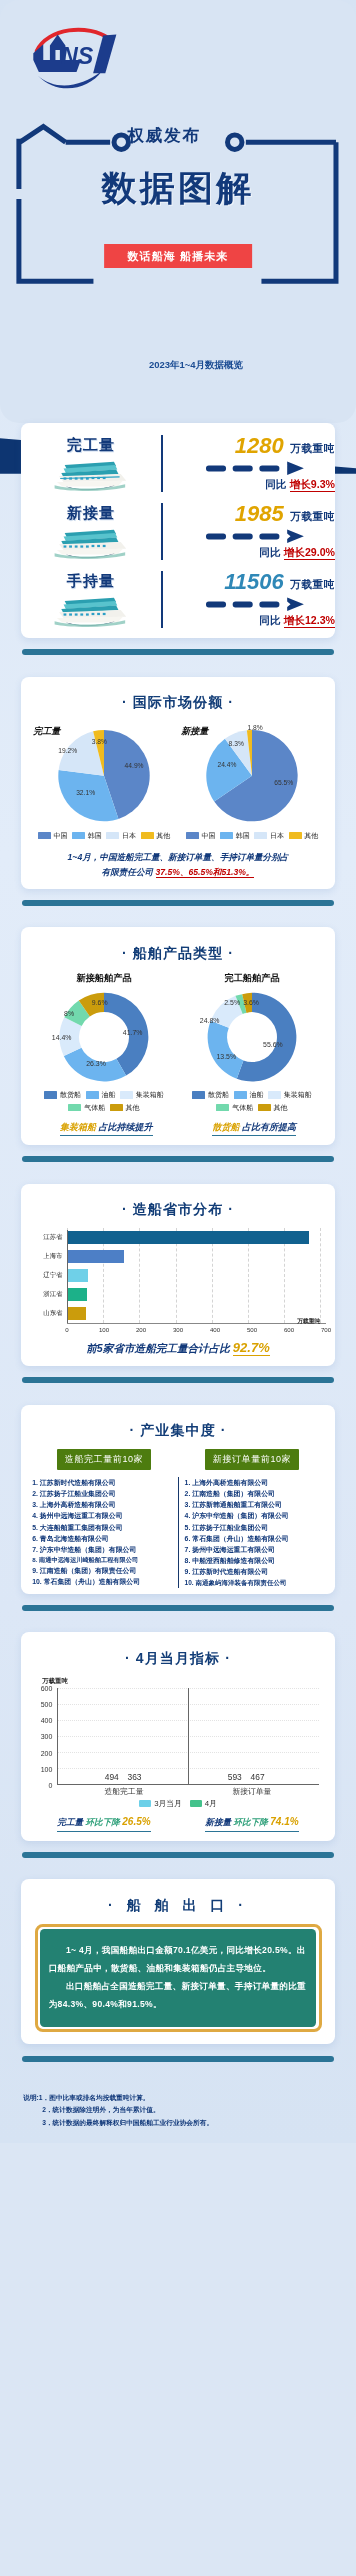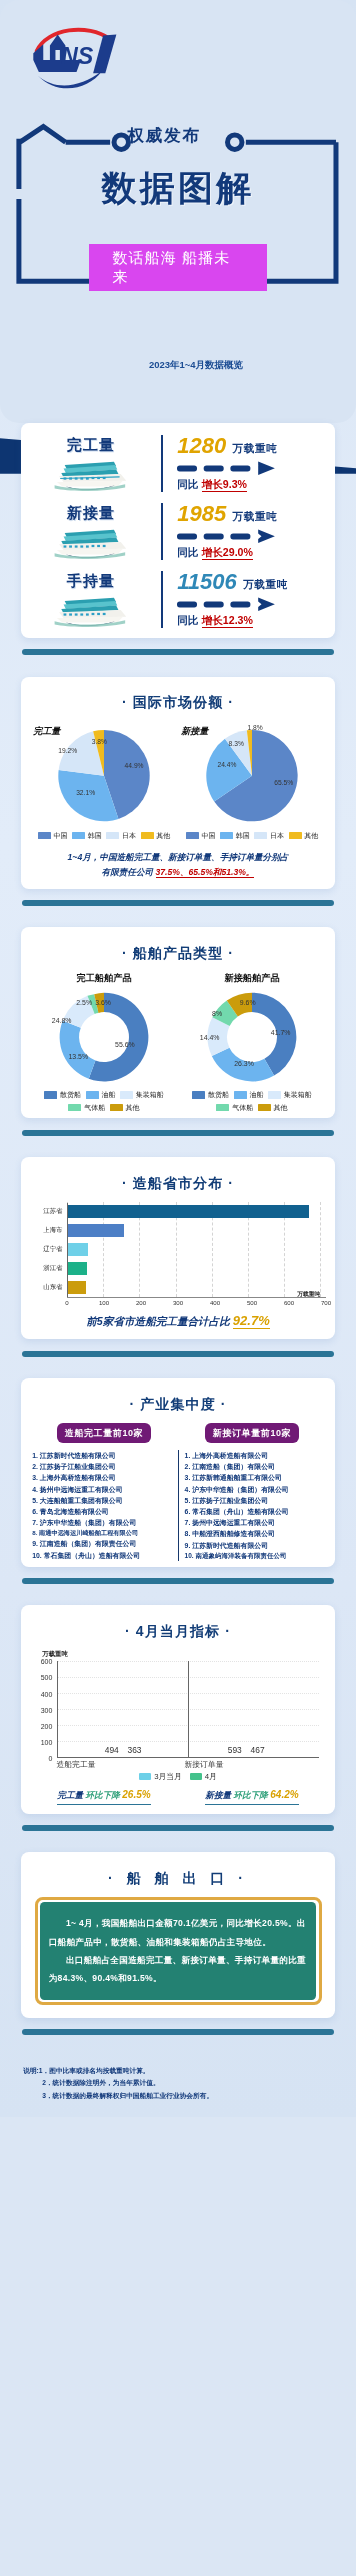--- a/index.html
+++ b/index.html
@@ -16,21 +16,21 @@
   .header { position: relative; height: 423px; background: #d8e4f3; border-radius: 19px; }
   .logo-wrap { position: absolute; left: 21px; top: 19.5px; width: 111px; height: 72px; }
   .title-frame { position: absolute; left: 10px; top: 121px; width: 336px; height: 167px; }
   .frame-svg { position:absolute; inset:0; }
   .badge-top { position: absolute; top: 124px; left: 0; width: 328px; text-align: center;
     font-size: 16.7px; font-weight: 700; letter-spacing: 1.7px; color: #12397a; }
   .main-title { position: absolute; top: 165px; left: 0; width: 356px; text-align:center;
     font-size: 35px; font-weight: 900; letter-spacing: 3.3px; color: #12397a;
     text-shadow: 1.1px 1.1px 0 rgba(255,255,255,.55); }
   .sub-bar { position:absolute; top: 244px; left: 50%; transform: translateX(-50%);
-    background: #d946ef; color:#fff; font-size: 15px; font-weight: 400; letter-spacing: 1.1px;
+    background: #ef4444; color:#fff; font-size: 11px; font-weight: 700; letter-spacing: 1.1px;
     padding: 4.5px 23.4px; }
   .big-title { position:absolute; top: 317px; left:0; width: 356px; text-align:center;
     font-size: 24.5px; font-weight: 900; letter-spacing: 2.2px; color:#12397a;
     text-shadow: 1.1px 1.1px 0 rgba(255,255,255,.5); }
   .date-line { position:absolute; top: 359px; left:0; width: 356px; text-align:center;
     font-size: 9.5px; font-weight: 700; color:#1b4c93;padding-left:36px; }
   .swoosh { position: absolute; left: 0; top: 436px; width: 356px; height: 40px; }
 
   
   .card { position: relative; width: 314px; margin: 0 auto 13.4px auto; background:#fff;
@@ -41,21 +41,21 @@
     letter-spacing: 1.1px; margin: 7.8px 0 9px 0; }
 
   
   .kpi-card { padding: 6.7px 0 4.5px 0; }
   .kpi-row { display:flex; align-items:center; min-height: 68px; }
   .kpi-left { width: 140px; text-align:center; position:relative; }
   .kpi-label { font-size: 15px; font-weight: 900; color:#12397a; letter-spacing:1.1px;
      text-shadow: 0.8px 0.8px 0 rgba(120,160,210,.35); }
   .ship-ico { margin: 1.1px auto 0 auto; display:block; }
   .kpi-div { width: 1.7px; background:#12397a; align-self: stretch; margin: 5.6px 0; }
-  .kpi-right { flex:1; padding-left: 14.5px; }
+  .kpi-right { flex:1; padding-left: 14.5px; text-align: right; }
   .kpi-num { font-size: 22px; font-weight: 900; font-style: italic; color:#e0a400; line-height: 1;
      display:inline-block; vertical-align: -1.1px;}
   .kpi-num.teal { color:#2f88b7; }
   .kpi-unit { font-size: 10.6px; font-weight: 900; color:#12397a; margin-left: 3.9px; letter-spacing:0.6px; }
   .kpi-arrow { margin: 3.3px 0 1.1px 0; }
   .kpi-yoy { font-size: 10.6px; font-weight: 900; color:#12397a; }
   .kpi-yoy b { color:#c00000; border-bottom: 1.4px solid #c00000; padding-bottom:0.6px; margin-left:3.3px; }
 
   
   .pies { display:flex; justify-content: space-around; align-items:flex-start; margin-top: 2.2px;}
@@ -86,22 +86,22 @@
     position: relative; height: 11px; }
   .prov-tick { position:absolute; transform: translateX(-50%); font-size: 6.1px; color:#333; }
   .prov-unit { position:absolute; right: 5.6px; top: -7.8px; font-size: 5.8px; font-weight:700; color:#222; }
   .grid-v { position:absolute; top:0; bottom: 0; width: 0.6px; border-left: 0.6px dashed #d4d4d4; }
   .stat-line { text-align:center; font-size: 10.6px; font-weight: 900; font-style: italic;
     color:#12397a; margin: 5.6px 0 4.5px 0; }
   .stat-line .gold { color:#d9a100; font-size: 13px; border-bottom: 1.4px solid #d9a100; }
 
   
   .conc-tabs { display:flex; justify-content: space-around; margin-bottom: 6.7px; }
-  .conc-tab { background:#701a75; color:#fff; font-size: 9px; padding: 3.9px 7.8px; border-radius: 6px;
-    letter-spacing: 0.6px; font-weight: bold; }
+  .conc-tab { background:#4d7c0f; color:#fff; font-size: 9px; padding: 3.9px 7.8px; border-radius: 1px;
+    letter-spacing: 0.6px; }
   .conc-cols { display:flex; }
   .conc-col { width: 50%; padding: 0 2.2px; }
   .conc-col.right { border-left: 1.4px solid #16376b; padding-left: 5.6px; }
   .conc-li { font-size: 6.9px; font-weight: 700; color:#12397a; line-height: 1.62; white-space: nowrap; }
   .conc-foot { display:flex; justify-content: space-around; margin: 7.8px 0 3.3px 0; }
   .conc-stat { font-size: 8.6px; font-weight:900; font-style: italic; color:#12397a;
     border-bottom: 1.4px solid #2b7496; padding-bottom: 1.7px; }
   .conc-stat .gold { color:#d9a100; font-size: 10px; }
 
   
@@ -110,21 +110,21 @@
   .apr-y { position:absolute; left: 0; top: 0; bottom: 12.3px; width: 20px; }
   .apr-ylab { position:absolute; right: 2.2px; transform: translateY(-50%); font-size: 7px; color:#333; }
   .apr-plot { position:absolute; left: 22px; right: 2.2px; top: 0; bottom: 12.3px;
     border-left: 0.8px solid #666; border-bottom: 0.8px solid #666; }
   .apr-grid { position:absolute; left:0; right:0; border-top: 0.6px dotted #e3e3e3; }
   .apr-group { position:absolute; bottom: 0; display:flex; align-items:flex-end; gap: 3.3px; }
   .apr-bar { width: 19.5px; position:relative; border-radius: 1.1px 1.1px 0 0; }
   .apr-val { position:absolute; top: -11.7px; left: 50%; transform: translateX(-50%);
      font-size: 8.4px; color:#333; }
   .apr-sep { position:absolute; bottom:0; top: 0; border-left: 0.7px solid #666; }
-  .apr-xlab { position:absolute; bottom: 0; font-size: 7.8px; color:#333; text-align:left;margin-top:36px; }
+  .apr-xlab { position:absolute; bottom: 0; font-size: 7.8px; color:#333; text-align:center;margin-top:36px; }
   .apr-legend { display:flex; justify-content:center; gap: 7.8px; margin-top: 1.1px; font-size: 7.8px; color:#333; }
   .apr-legend .sw { width: 12.3px; height: 7.2px; display:inline-block; margin-right: 2.8px;
      border-radius: 1.1px; vertical-align: -0.6px; }
   .apr-foot { display:flex; justify-content: space-around; margin: 6.7px 0 3.3px 0; }
   .apr-stat { font-size: 8.6px; font-weight: 900; font-style: italic; color:#12397a;
     border-bottom: 1.4px solid #2b7496; padding-bottom: 1.7px; }
   .apr-stat .green { color:#2fa07a; }
   .apr-stat .gold { color:#d9a100; font-size: 10px; }
 
   
@@ -408,20 +408,65 @@
       <span class="red">37.5%、65.5%和51.3%。</span>
     </div>
   </div>
   <div class="card-foot"></div>
 
   <div class="card">
     <div class="card-title">· 船舶产品类型 ·</div>
     <div class="pies">
 
       <div class="pie-block">
+        <div class="donut-head">新接船舶产品</div>
+        <svg width="146" height="101" viewBox="0 0 262 182">
+          <g transform="translate(131,92)">
+
+            <path d="M0 -80 A80 80 0 0 1 39.79 69.38 L22.38 39.03 A45 45 0 0 0 0 -45 Z" fill="#4a7fc1"></path>
+
+            <path d="M39.79 69.38 A80 80 0 0 1 -72.42 33.93 L-40.74 19.09 A45 45 0 0 0 22.38 39.03 Z" fill="#6cb4ef"></path>
+
+            <path d="M-72.42 33.93 A80 80 0 0 1 -71.52 -35.78 L-40.23 -20.13 A45 45 0 0 0 -40.74 19.09 Z" fill="#d9eafb"></path>
+
+            <path d="M-71.52 -35.78 A80 80 0 0 1 -45.39 -65.87 L-25.54 -37.05 A45 45 0 0 0 -40.23 -20.13 Z" fill="#72d9ad"></path>
+
+            <path d="M-45.39 -65.87 A80 80 0 0 1 0 -80 L0 -45 A45 45 0 0 0 -25.54 -37.05 Z" fill="#cb9c0c"></path>
+            <text x="34" y="-4" font-size="12.5" fill="#333" font-family="Liberation Sans, sans-serif">41.7%</text>
+            <text x="-32" y="52" font-size="12.5" fill="#333" font-family="Liberation Sans, sans-serif">26.3%</text>
+            <text x="-94" y="6" font-size="12.5" fill="#333" font-family="Liberation Sans, sans-serif">14.4%</text>
+            <text x="-72" y="-38" font-size="12.5" fill="#333" font-family="Liberation Sans, sans-serif">8%</text>
+            <text x="-22" y="-58" font-size="12.5" fill="#333" font-family="Liberation Sans, sans-serif">9.6%</text>
+          </g>
+        </svg>
+        <div class="legend">
+          <div class="legend-item">
+              <span class="legend-sw" style="background:#4a7fc1"></span>
+              <span>散货船</span>
+            </div>
+          <div class="legend-item">
+              <span class="legend-sw" style="background:#6cb4ef"></span>
+              <span>油船</span>
+            </div>
+          <div class="legend-item">
+              <span class="legend-sw" style="background:#d9eafb"></span>
+              <span>集装箱船</span>
+            </div>
+          <div class="legend-item">
+              <span class="legend-sw" style="background:#72d9ad"></span>
+              <span>气体船</span>
+            </div>
+          <div class="legend-item">
+              <span class="legend-sw" style="background:#cb9c0c"></span>
+              <span>其他</span>
+            </div>
+        </div>
+      </div>
+
+      <div class="pie-block">
         <div class="donut-head">完工船舶产品</div>
         <svg width="146" height="101" viewBox="0 0 262 182">
           <g transform="translate(131,92)">
 
             <path d="M0 -80 A80 80 0 1 1 -27.42 75.15 L-15.42 42.27 A45 45 0 1 0 0 -45 Z" fill="#4a7fc1"></path>
 
             <path d="M-27.42 75.15 A80 80 0 0 1 -74.37 -29.47 L-41.83 -16.58 A45 45 0 0 0 -15.42 42.27 Z" fill="#6cb4ef"></path>
 
             <path d="M-74.37 -29.47 A80 80 0 0 1 -29.79 -74.25 L-16.76 -41.76 A45 45 0 0 0 -41.83 -16.58 Z" fill="#d9eafb"></path>
 
@@ -451,67 +496,32 @@
           <div class="legend-item">
               <span class="legend-sw" style="background:#72d9ad"></span>
               <span>气体船</span>
             </div>
           <div class="legend-item">
               <span class="legend-sw" style="background:#cb9c0c"></span>
               <span>其他</span>
             </div>
         </div>
       </div>
-
-      <div class="pie-block">
-        <div class="donut-head">新接船舶产品</div>
-        <svg width="146" height="101" viewBox="0 0 262 182">
-          <g transform="translate(131,92)">
-
-            <path d="M0 -80 A80 80 0 0 1 39.79 69.38 L22.38 39.03 A45 45 0 0 0 0 -45 Z" fill="#4a7fc1"></path>
-
-            <path d="M39.79 69.38 A80 80 0 0 1 -72.42 33.93 L-40.74 19.09 A45 45 0 0 0 22.38 39.03 Z" fill="#6cb4ef"></path>
-
-            <path d="M-72.42 33.93 A80 80 0 0 1 -71.52 -35.78 L-40.23 -20.13 A45 45 0 0 0 -40.74 19.09 Z" fill="#d9eafb"></path>
-
-            <path d="M-71.52 -35.78 A80 80 0 0 1 -45.39 -65.87 L-25.54 -37.05 A45 45 0 0 0 -40.23 -20.13 Z" fill="#72d9ad"></path>
-
-            <path d="M-45.39 -65.87 A80 80 0 0 1 0 -80 L0 -45 A45 45 0 0 0 -25.54 -37.05 Z" fill="#cb9c0c"></path>
-            <text x="34" y="-4" font-size="12.5" fill="#333" font-family="Liberation Sans, sans-serif">41.7%</text>
-            <text x="-32" y="52" font-size="12.5" fill="#333" font-family="Liberation Sans, sans-serif">26.3%</text>
-            <text x="-94" y="6" font-size="12.5" fill="#333" font-family="Liberation Sans, sans-serif">14.4%</text>
-            <text x="-72" y="-38" font-size="12.5" fill="#333" font-family="Liberation Sans, sans-serif">8%</text>
-            <text x="-22" y="-58" font-size="12.5" fill="#333" font-family="Liberation Sans, sans-serif">9.6%</text>
-          </g>
-        </svg>
-        <div class="legend">
-          <div class="legend-item">
-              <span class="legend-sw" style="background:#4a7fc1"></span>
-              <span>散货船</span>
-            </div>
-          <div class="legend-item">
-              <span class="legend-sw" style="background:#6cb4ef"></span>
-              <span>油船</span>
-            </div>
-          <div class="legend-item">
-              <span class="legend-sw" style="background:#d9eafb"></span>
-              <span>集装箱船</span>
-            </div>
-          <div class="legend-item">
-              <span class="legend-sw" style="background:#72d9ad"></span>
-              <span>气体船</span>
-            </div>
-          <div class="legend-item">
-              <span class="legend-sw" style="background:#cb9c0c"></span>
-              <span>其他</span>
-            </div>
-        </div>
-      </div>
-    </div>
-
+    </div>
+
+    <div class="tag-line">
+      <div class="tag">
+        <span class="gold">集装箱船</span>
+        <span>占比持续提升</span>
+      </div>
+      <div class="tag">
+        <span class="gold">散货船</span>
+        <span>占比有所提高</span>
+      </div>
+    </div>
   </div>
   <div class="card-foot"></div>
 
   <div class="card">
     <div class="card-title">· 造船省市分布 ·</div>
     <div class="prov-wrap">
       <div style="position:relative;">
         <div style="position:absolute; left:37px; right:5.6px; top:0; bottom:0;">
           <div class="grid-v" style="left:0%"></div>
             <div class="grid-v" style="left:14.28%"></div>
@@ -658,21 +668,21 @@
     </div>
     <div class="apr-foot">
       <div class="apr-stat">
         <span>完工量</span>
         <span class="green">环比下降</span>
         <span class="gold">26.5%</span>
       </div>
       <div class="apr-stat">
         <span>新接量</span>
         <span class="green">环比下降</span>
-        <span class="gold">64.2%</span>
+        <span class="gold">74.1%</span>
       </div>
     </div>
   </div>
   <div class="card-foot"></div>
 
   <div class="card">
     <div class="card-title" style="letter-spacing:5px">· 船 舶 出 口 ·</div>
     <div class="exp-box">
       <div class="exp-inner">
         <p>1~ 4月，我国船舶出口金额70.1亿美元，同比增长20.5%。出口船舶产品中，散货船、油船和集装箱船仍占主导地位。</p>

